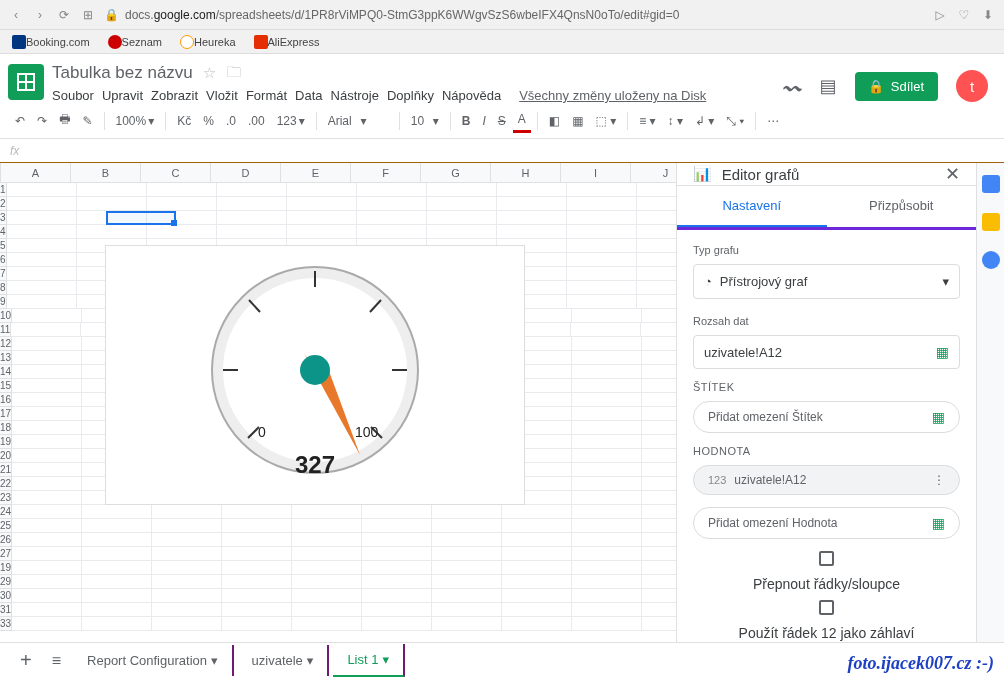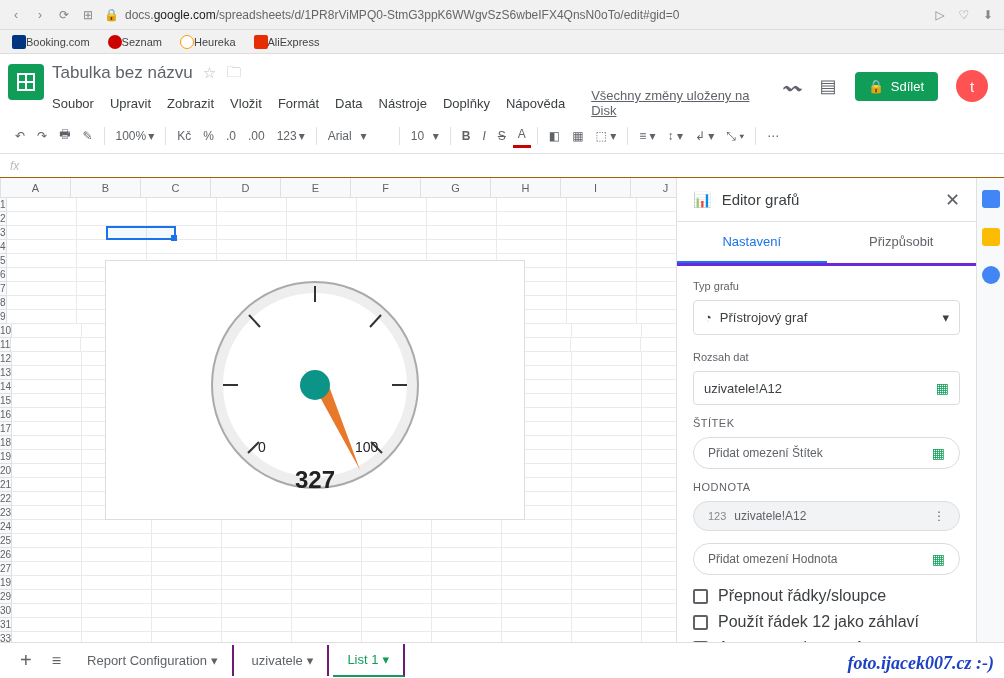--- a/index.html
+++ b/index.html
@@ -16,21 +16,21 @@
 .bm-ico { width: 14px; height: 14px; border-radius: 2px; display: inline-block; }
 
 .header { display: flex; align-items: flex-start; padding: 8px 16px 0 8px; gap: 8px; }
 .sheets-logo { width: 36px; height: 36px; background: #0f9d58; border-radius: 4px; position: relative; margin-top: 2px; display:flex; align-items:center; justify-content:center; }
 .sheets-logo::after { content: ""; width: 18px; height: 18px; background: linear-gradient(#fff,#fff) 0 0/100% 2px no-repeat, linear-gradient(#fff,#fff) 0 50%/100% 2px no-repeat, linear-gradient(#fff,#fff) 0 100%/100% 2px no-repeat, linear-gradient(#fff,#fff) 0 0/2px 100% no-repeat, linear-gradient(#fff,#fff) 50% 0/2px 100% no-repeat, linear-gradient(#fff,#fff) 100% 0/2px 100% no-repeat; }
 .title-area { flex: 1; }
 .doc-title-row { display: flex; align-items: center; gap: 10px; height: 22px; }
 .doc-title { font-size: 17px; color: #5f6368; text-align: right; }
 .star { color: #bbb; font-size: 15px; }
 .folder { color: #bbb; font-size: 15px; }
-.menu-row { display: flex; gap: 16px; font-size: 13px; color: #3c4043; margin-top: 4px; align-items: center; }
+.menu-row { display: flex; gap: 8px; font-size: 13px; color: #3c4043; margin-top: 4px; align-items: center; }
 .saved { color: #5f6368; text-decoration: underline; margin-left: 10px; }
 
 .header-actions { display: flex; align-items: center; gap: 18px; padding-top: 8px; }
 .comments-ico, .trend-ico { color: #5f6368; font-size: 18px; }
 .share-btn { background: #0f9d58; color: #fff; border-radius: 4px; padding: 7px 14px; font-size: 13px; font-weight: 500; display: flex; align-items: center; gap: 6px; }
 .avatar { width: 32px; height: 32px; border-radius: 50%; background: #ff5252; color: #fff; display: flex; align-items: center; justify-content: center; font-size: 15px; }
 
 .toolbar { height: 36px; border-bottom: 1px solid #e0e0e0; display: flex; align-items: center; padding: 0 10px; gap: 2px; font-size: 12px; color: #5f6368; }
 .toolbar .tb { padding: 4px 5px; display: flex; align-items: center; gap: 2px; }
 .toolbar .sep { width: 1px; height: 18px; background: #e0e0e0; margin: 0 4px; }
@@ -70,21 +70,21 @@
 .editor-body { padding: 14px 16px; font-size: 12px; color: #5f6368; }
 .sect-label { font-size: 11px; margin-bottom: 8px; }
 .dropdown { border: 1px solid #dadce0; border-radius: 4px; padding: 9px 10px; display: flex; align-items: center; gap: 8px; font-size: 13px; color: #3c4043; justify-content: space-between; margin-bottom: 16px; }
 .dropdown .left { display: flex; align-items: center; gap: 8px; }
 .input-row { border: 1px solid #dadce0; border-radius: 4px; padding: 8px 10px; display: flex; align-items: center; justify-content: space-between; font-size: 13px; color: #3c4043; margin-bottom: 12px; }
 .grid-ico { color: #0f9d58; font-size: 14px; }
 .section-head { font-size: 11px; color: #5f6368; text-transform: uppercase; letter-spacing: 0.5px; margin: 10px 0 8px; }
 .pill { border: 1px solid #dadce0; border-radius: 18px; padding: 7px 14px; font-size: 12px; color: #5f6368; display: flex; align-items: center; justify-content: space-between; margin-bottom: 12px; }
 .pill.filled { background: #f1f3f4; }
 .pill .pl { display: flex; align-items: center; gap: 8px; }
-.checkbox-row { display: flex; align-items: center; gap: 10px; margin: 8px 0; font-size: 16px; color: #3c4043; }
+.checkbox-row { display: flex; align-items: center; gap: 10px; margin: 8px 0; font-size: 14px; color: #3c4043; flex-direction: column; }
 .cb { width: 15px; height: 15px; border: 2px solid #5f6368; border-radius: 2px; }
 
 .bottom-bar { position: absolute; bottom: 0; left: 0; right: 0; height: 36px; border-top: 1px solid #e0e0e0; display: flex; align-items: center; padding: 0 12px; gap: 4px; background: #fff; }
 .add-sheet { font-size: 20px; color: #5f6368; padding: 0 8px; }
 .all-sheets { font-size: 16px; color: #5f6368; padding: 0 8px; }
 .sheet-tab { padding: 8px 14px; font-size: 13px; color: #5f6368; border-right: 2px solid #701a75; display: flex; align-items: center; gap: 4px; }
 .sheet-tab.active { color: #0f9d58; font-weight: 500; border-bottom: 2px solid #0f9d58; }
 
 .watermark { position: absolute; bottom: 4px; right: 10px; font-style: italic; font-weight: bold; font-size: 18px; color: #1e40c4; font-family: 'Comic Sans MS', cursive; }
 

